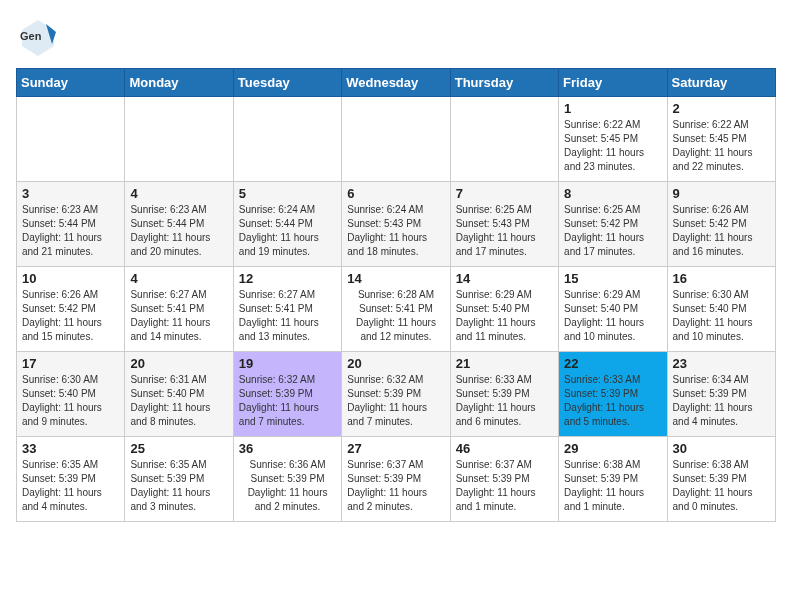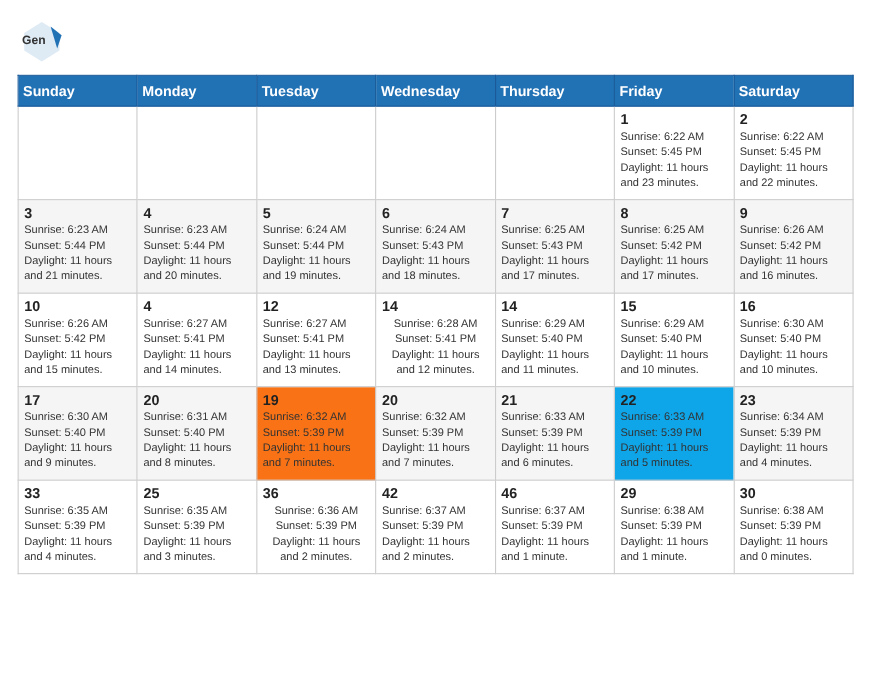--- a/index.html
+++ b/index.html
@@ -241,21 +241,21 @@
           <div class="day-info" style="white-space: pre-line;">Sunrise: 6:30 AM
 Sunset: 5:40 PM
 Daylight: 11 hours and 9 minutes.</div>
         </td>
         <td style="background: rgb(245, 245, 245);">
           <span class="day-num">20</span>
           <div class="day-info" style="white-space: pre-line;">Sunrise: 6:31 AM
 Sunset: 5:40 PM
 Daylight: 11 hours and 8 minutes.</div>
         </td>
-        <td style="background: #f97316; margin-top: 10px;">
+        <td style="background: #c4b5fd; margin-top: 10px;">
           <span class="day-num">19</span>
           <div class="day-info" style="white-space: pre-line;">Sunrise: 6:32 AM
 Sunset: 5:39 PM
 Daylight: 11 hours and 7 minutes.</div>
         </td>
         <td style="background: rgb(245, 245, 245);">
           <span class="day-num">20</span>
           <div class="day-info" style="white-space: pre-line;">Sunrise: 6:32 AM
 Sunset: 5:39 PM
 Daylight: 11 hours and 7 minutes.</div>
@@ -292,21 +292,21 @@
 Sunset: 5:39 PM
 Daylight: 11 hours and 3 minutes.</div>
         </td>
         <td>
           <span class="day-num">36</span>
           <div class="day-info" style="white-space: pre-line; text-align: center;">Sunrise: 6:36 AM
 Sunset: 5:39 PM
 Daylight: 11 hours and 2 minutes.</div>
         </td>
         <td>
-          <span class="day-num">42</span>
+          <span class="day-num">27</span>
           <div class="day-info" style="white-space: pre-line;">Sunrise: 6:37 AM
 Sunset: 5:39 PM
 Daylight: 11 hours and 2 minutes.</div>
         </td>
         <td>
           <span class="day-num">46</span>
           <div class="day-info" style="white-space: pre-line;">Sunrise: 6:37 AM
 Sunset: 5:39 PM
 Daylight: 11 hours and 1 minute.</div>
         </td>

